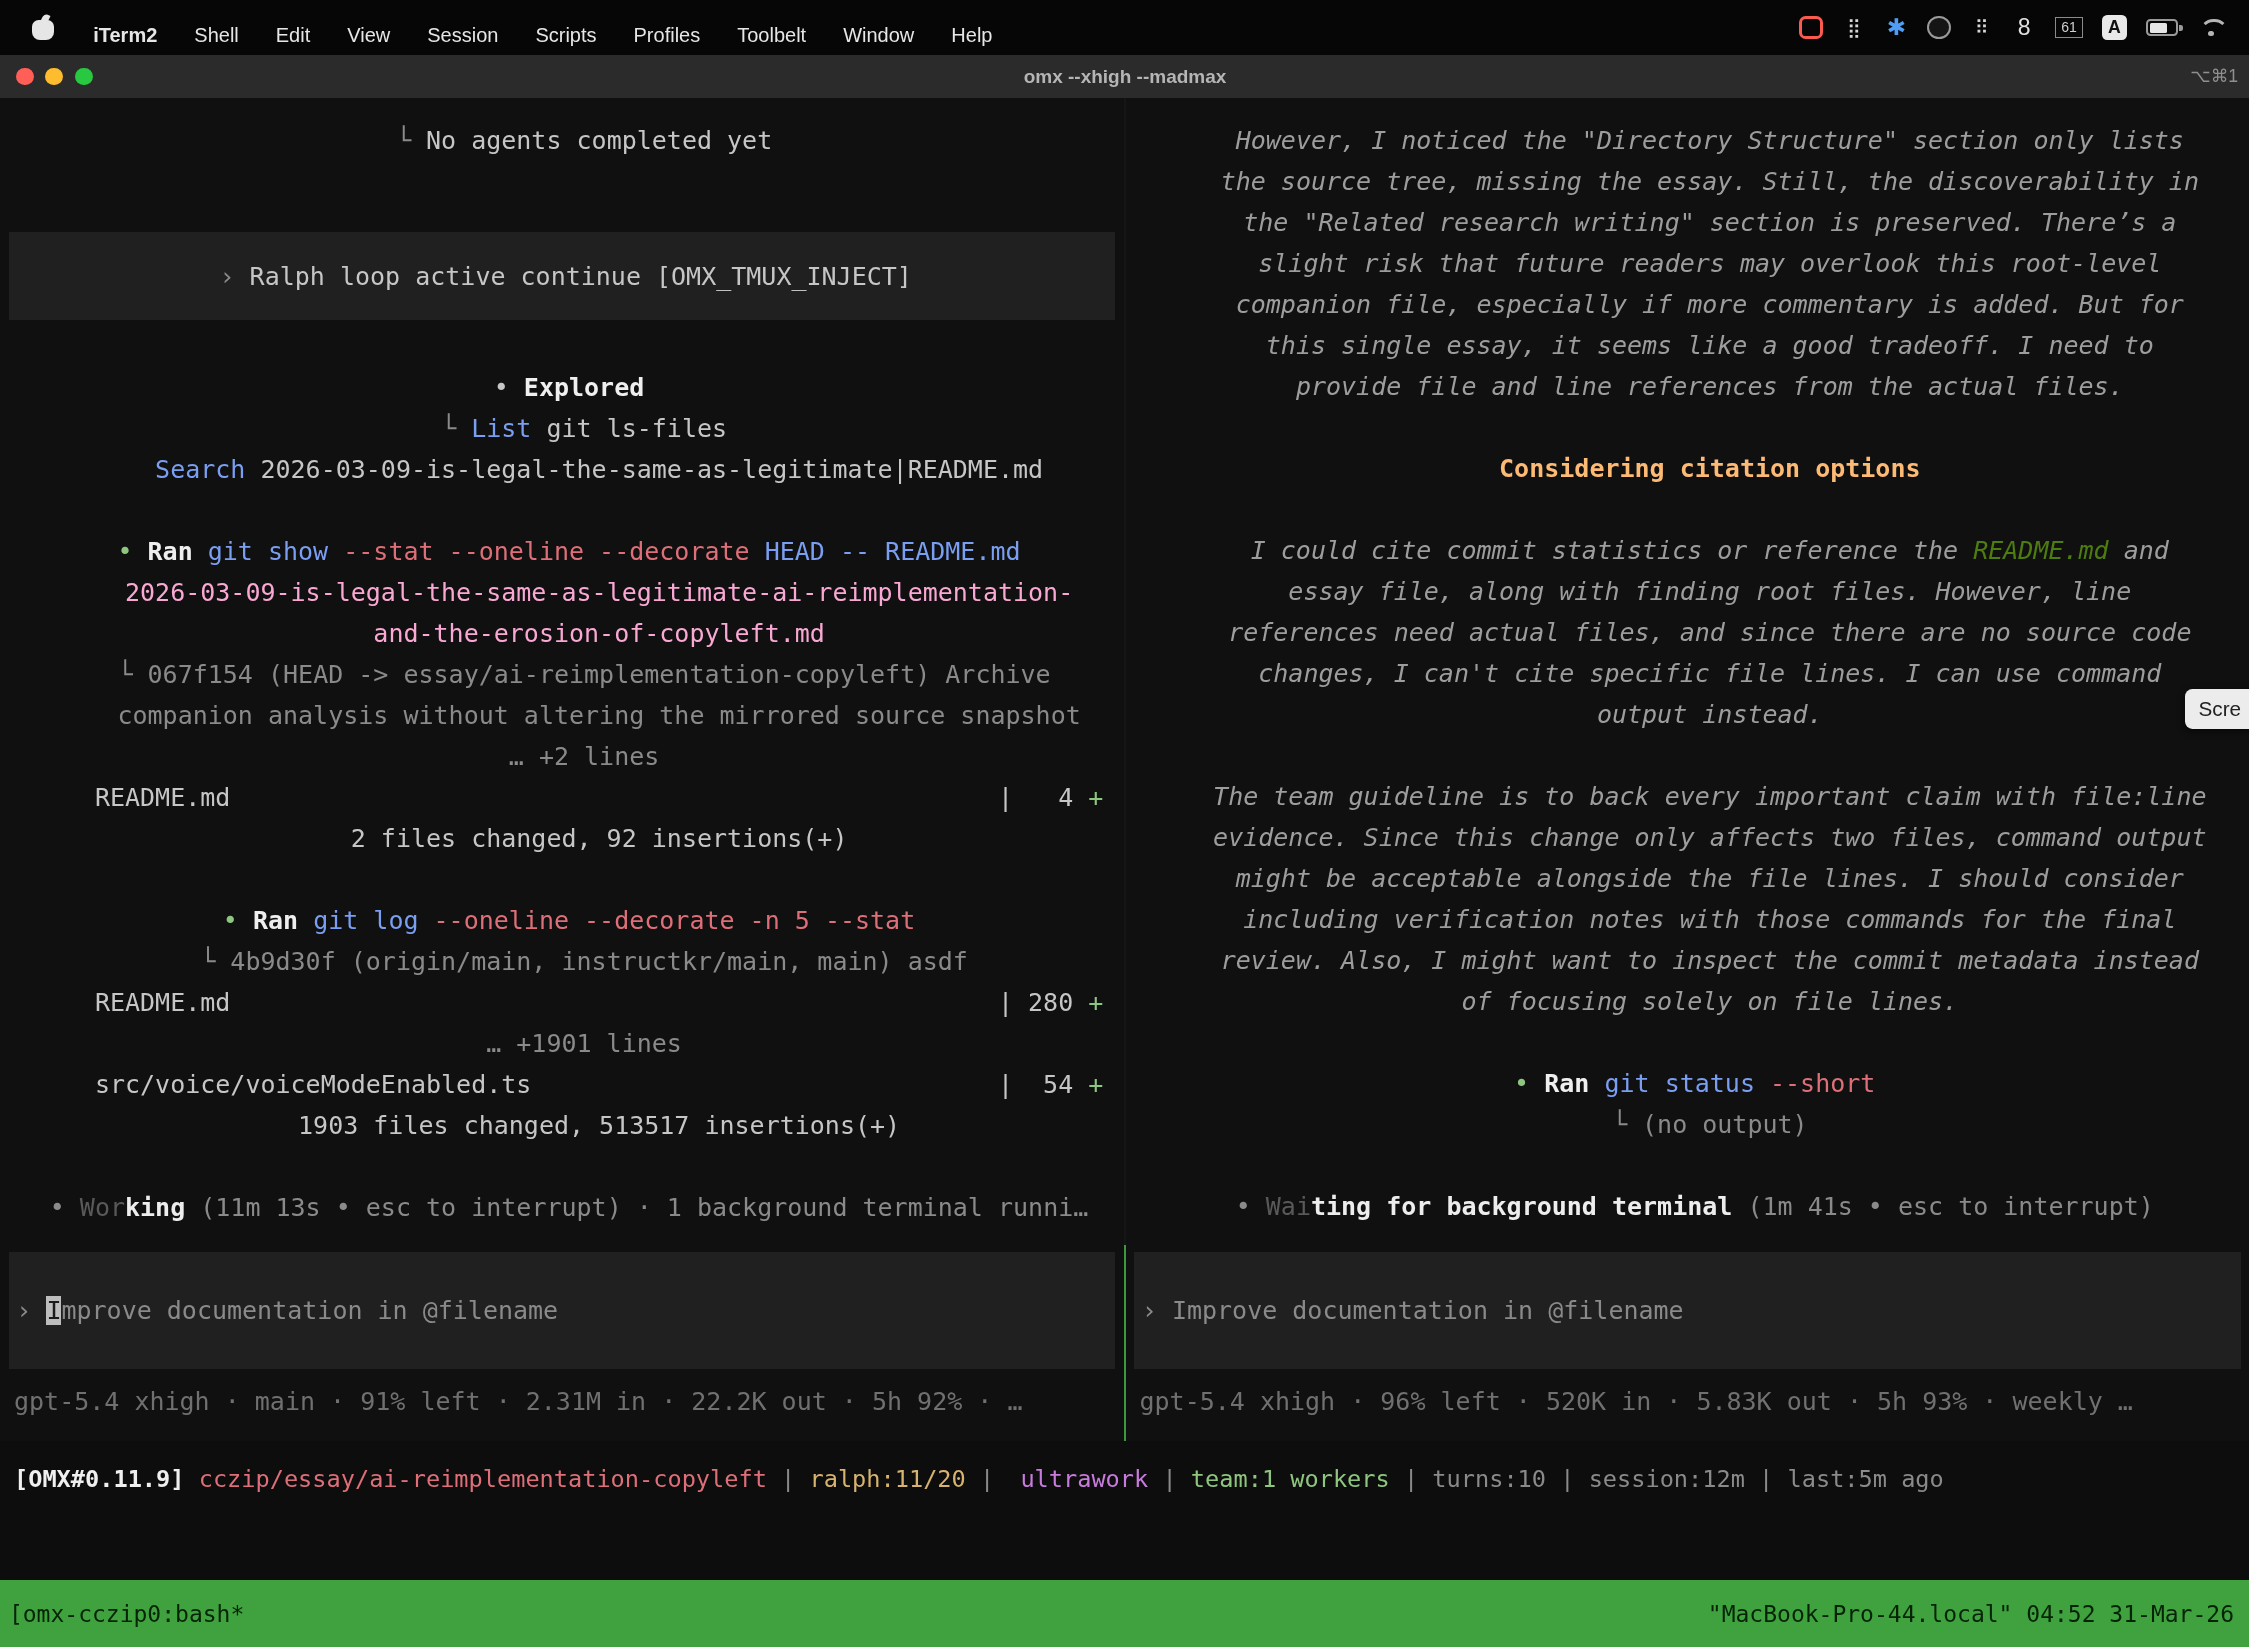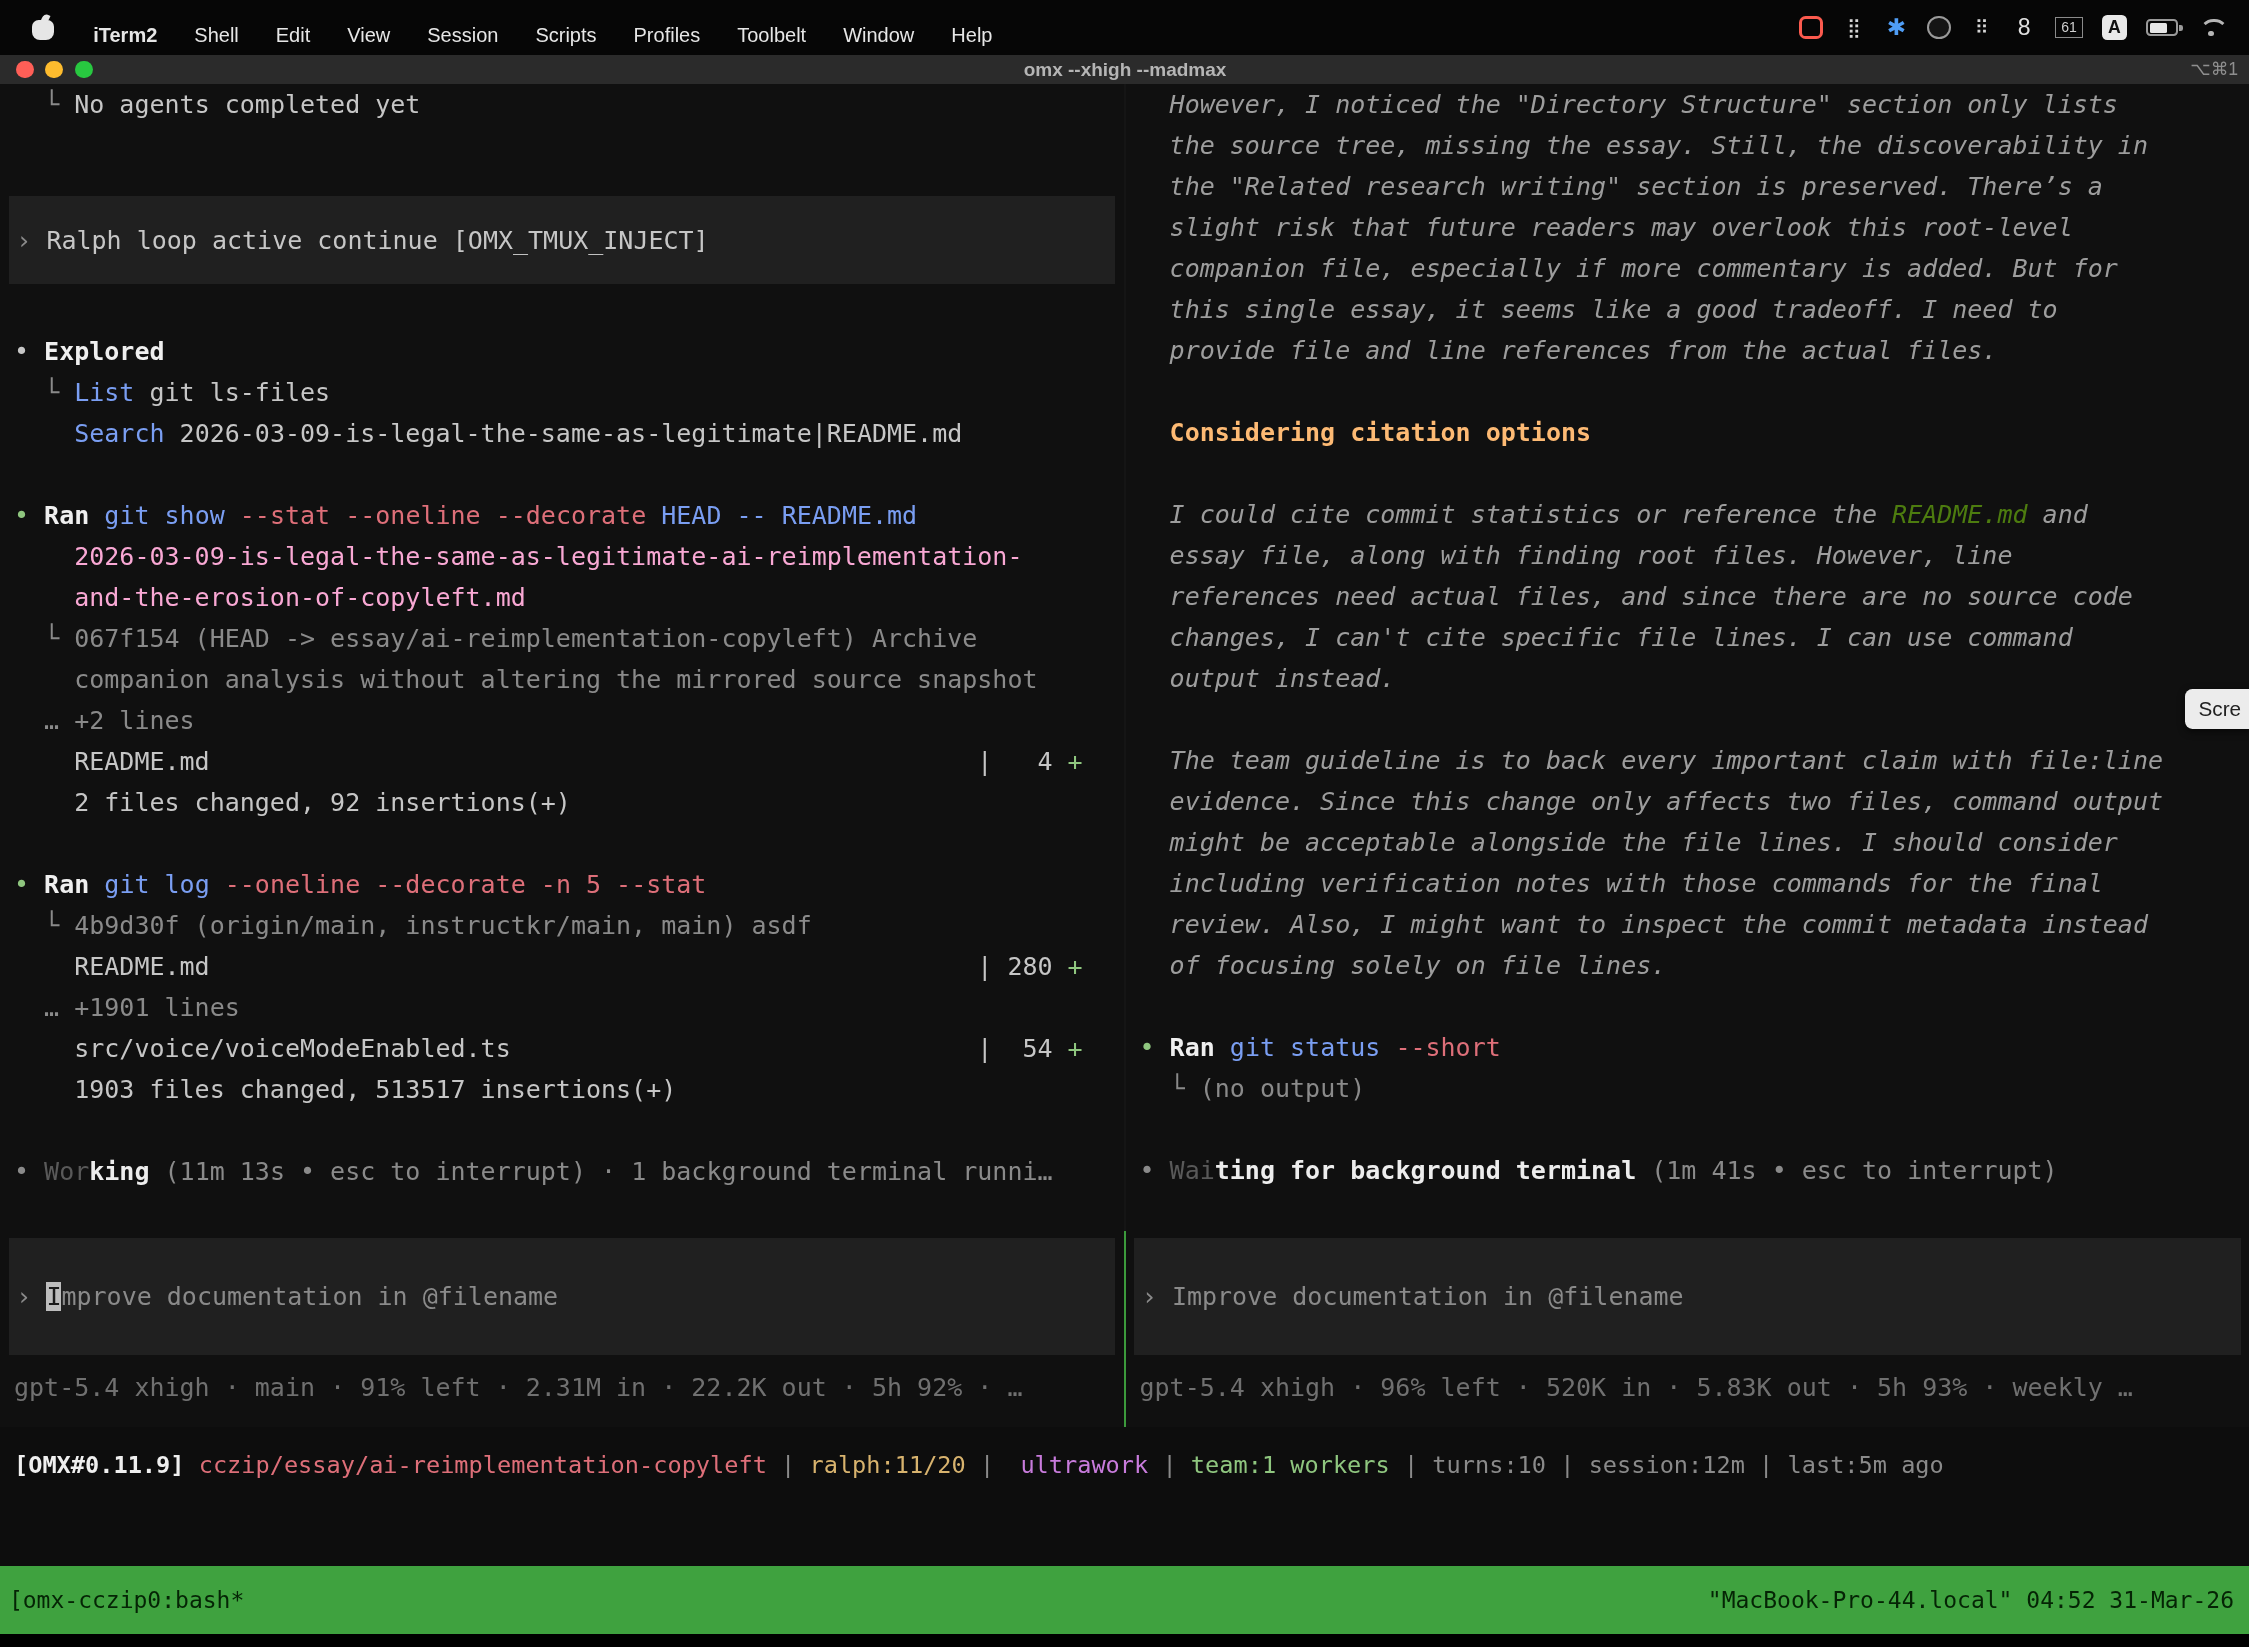--- a/index.html
+++ b/index.html
@@ -35,37 +35,37 @@
            background:#e6e6e6; border-radius:1.5px; }
   [data-name="battery-icon"]::after { content:""; position:absolute; right:-6.6px; top:3.7px; width:3.7px; height:6.6px;
            background:#9a9a9a; border-radius:0 2.2px 2.2px 0; }
   [data-name="wifi-icon"] { position:relative; width:28px; height:22px; }
   [data-name="wifi-icon"]::before { content:""; position:absolute; left:2.2px; top:2.2px; width:23.6px; height:23.6px;
            border:3px solid #b5b5b5; border-radius:50%; clip-path:polygon(50% 50%, -25% -25%, 125% -25%); }
   [data-name="wifi-icon"]::after { content:""; position:absolute; left:11px; top:14px; width:5.9px; height:5.9px;
            background:#b5b5b5; border-radius:50%; }
 
   
-  .titlebar { height:29px; background:#2b2b2b; display:flex; align-items:center; position:relative;
+  .titlebar { height:43px; background:#2b2b2b; display:flex; align-items:center; position:relative;
               font-family:"Liberation Sans", sans-serif; }
   .traffic { display:flex; gap:11.8px; padding-left:16px; z-index:2; }
   .tl { width:17.7px; height:17.7px; border-radius:50%; }
   .tl.red { background:#ff5f57; } .tl.yellow { background:#febc2e; } .tl.green { background:#28c840; }
   .wtitle { position:absolute; left:0; right:0; text-align:center; color:#b5b5b5; font-size:19px; font-weight:bold; }
   .wshortcut { margin-left:auto; color:#8f8f8f; font-size:17.7px; padding-right:11.8px; z-index:2; }
 
   
   .term { height:1550px; display:flex; flex-direction:column; background:#0d0d0d; }
   .panes { flex:1; min-height:0; display:flex; }
   .pane { width:1124px; display:flex; flex-direction:column; background:#101010; overflow:hidden; }
   .pane.right { flex:1; }
   .divider { width:1.5px; background:#151515; position:relative; }
   .divider-green { position:absolute; bottom:0; left:0; right:0; height:196px; background:#3c9a3c; }
 
-  .pane-scroll { flex:1; min-height:0; overflow:hidden; padding-top:0; }
+  .pane-scroll { flex:1; min-height:0; overflow:hidden; padding-top:22px;text-align:center; }
   .tline { white-space:pre; min-height:41px; line-height:41px; font-size:25px; color:#c6c6c6; padding-left:14px; }
   .inject-box .tline, .input-box .tline { padding-left:7.4px; }
 
   .inject-box { background:#202020; margin:71px 8.9px 47px 8.9px; padding:23.6px 0; }
   .input-box { background:#202020; margin:0 8.9px; padding:38px 0; }
   .pane-status { height:41px; margin:11.8px 0 19px 0; }
 
   
   .s { }
   .dim  { color:#8a8a8a; }

